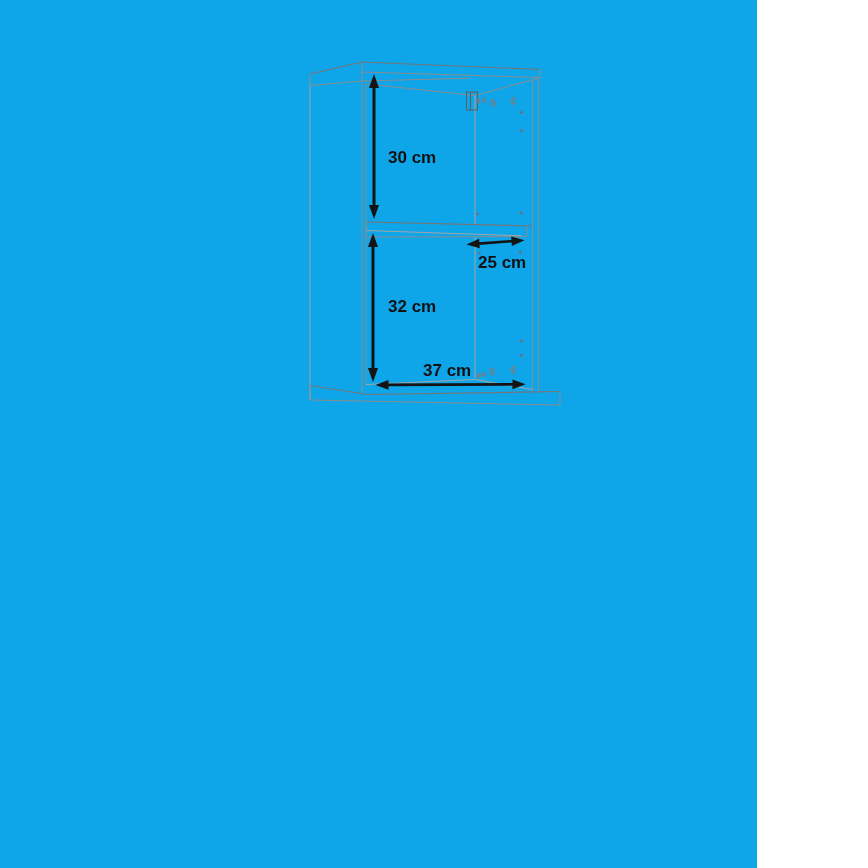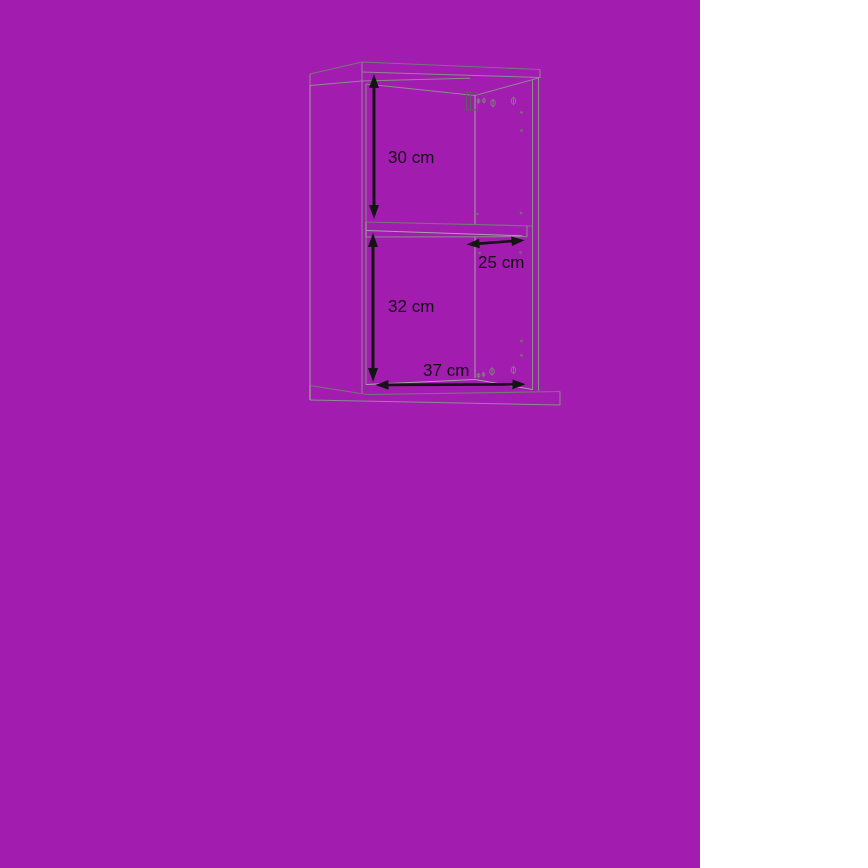--- a/index.html
+++ b/index.html
@@ -2,25 +2,26 @@
 <html><head>
 <meta charset="utf-8">
 <style>
   html, body {
     margin: 0;
     padding: 0;
     background: #ffffff;
   }
   .canvas {
     position: relative;
-    width: 700px;
+    width: 757px;
     height: 868px;
-    background: #a21caf;
+    background: #0ea5e9;
     overflow: hidden;
     font-family: "Liberation Sans", sans-serif;
+    font-weight: bold;
   }
   svg text {
     font-family: "Liberation Sans", sans-serif;
     font-size: 17px;
     fill: #111111;
   }
   .thin  { stroke: #8c8c8c; stroke-width: 1; fill: none; }
   .thin2 { stroke: #a5a5a5; stroke-width: 1; fill: none; }
   .sil   { stroke: #767676; stroke-width: 1.2; fill: none; }
   .dim   { stroke: #141414; fill: none; }

